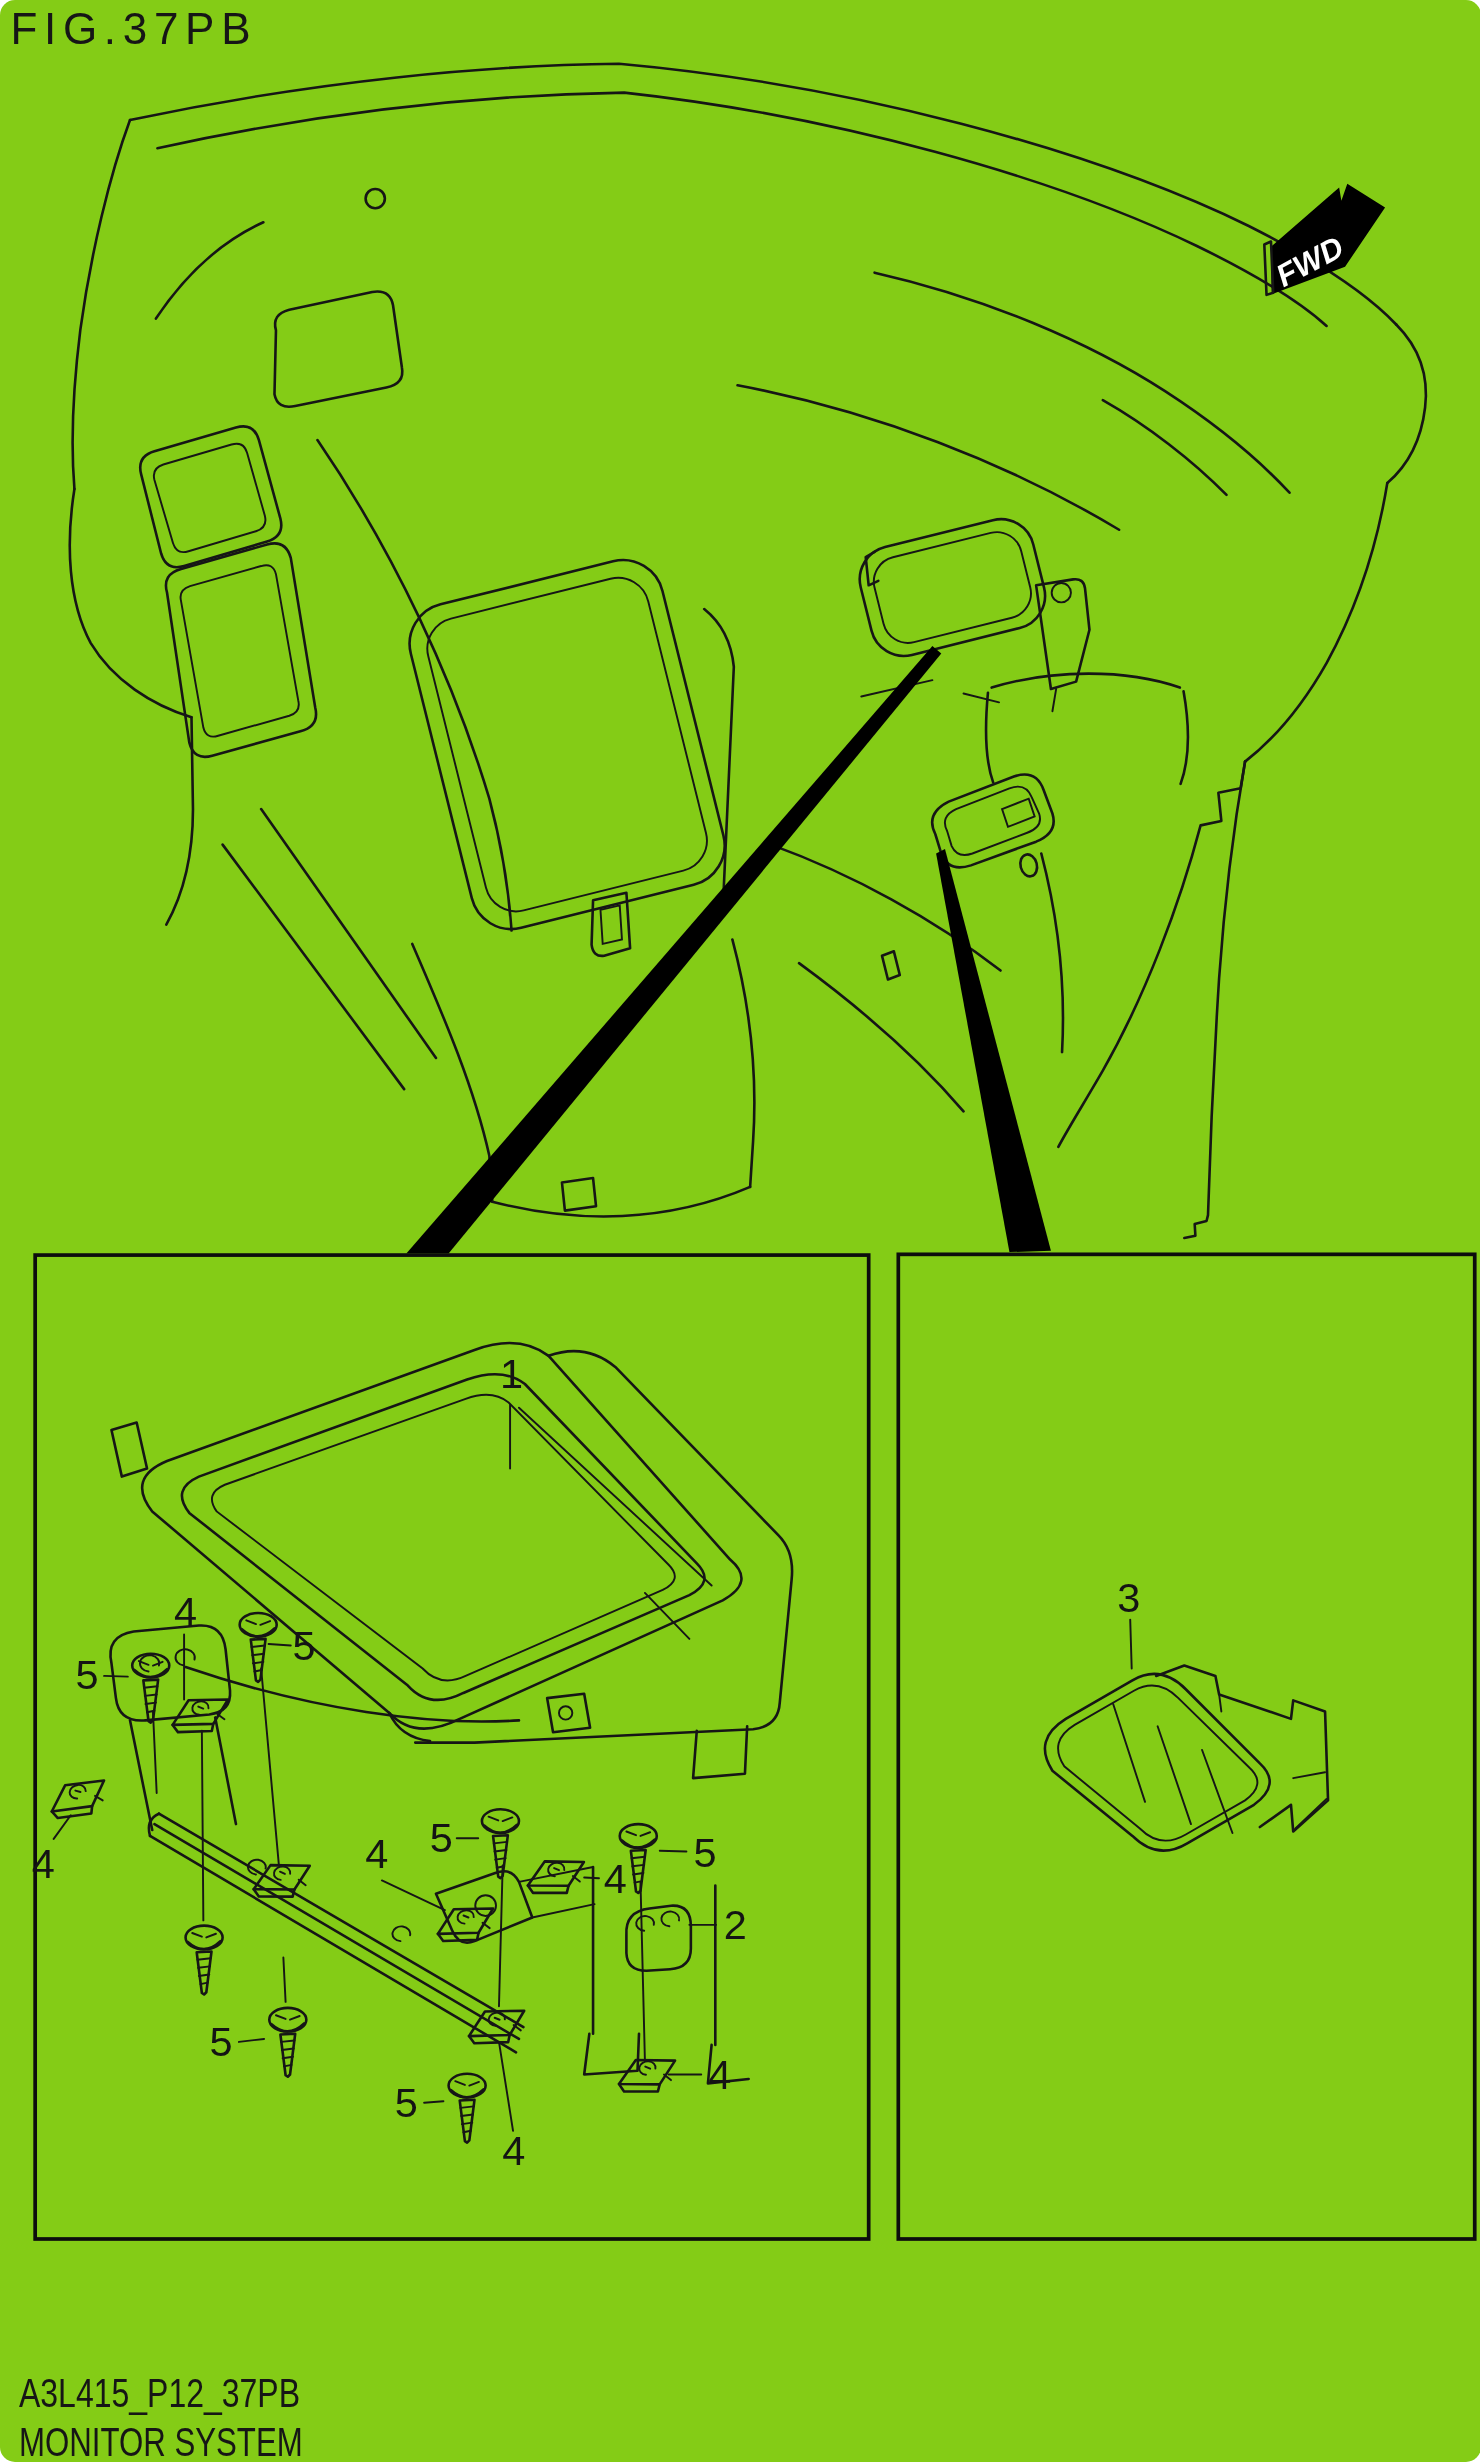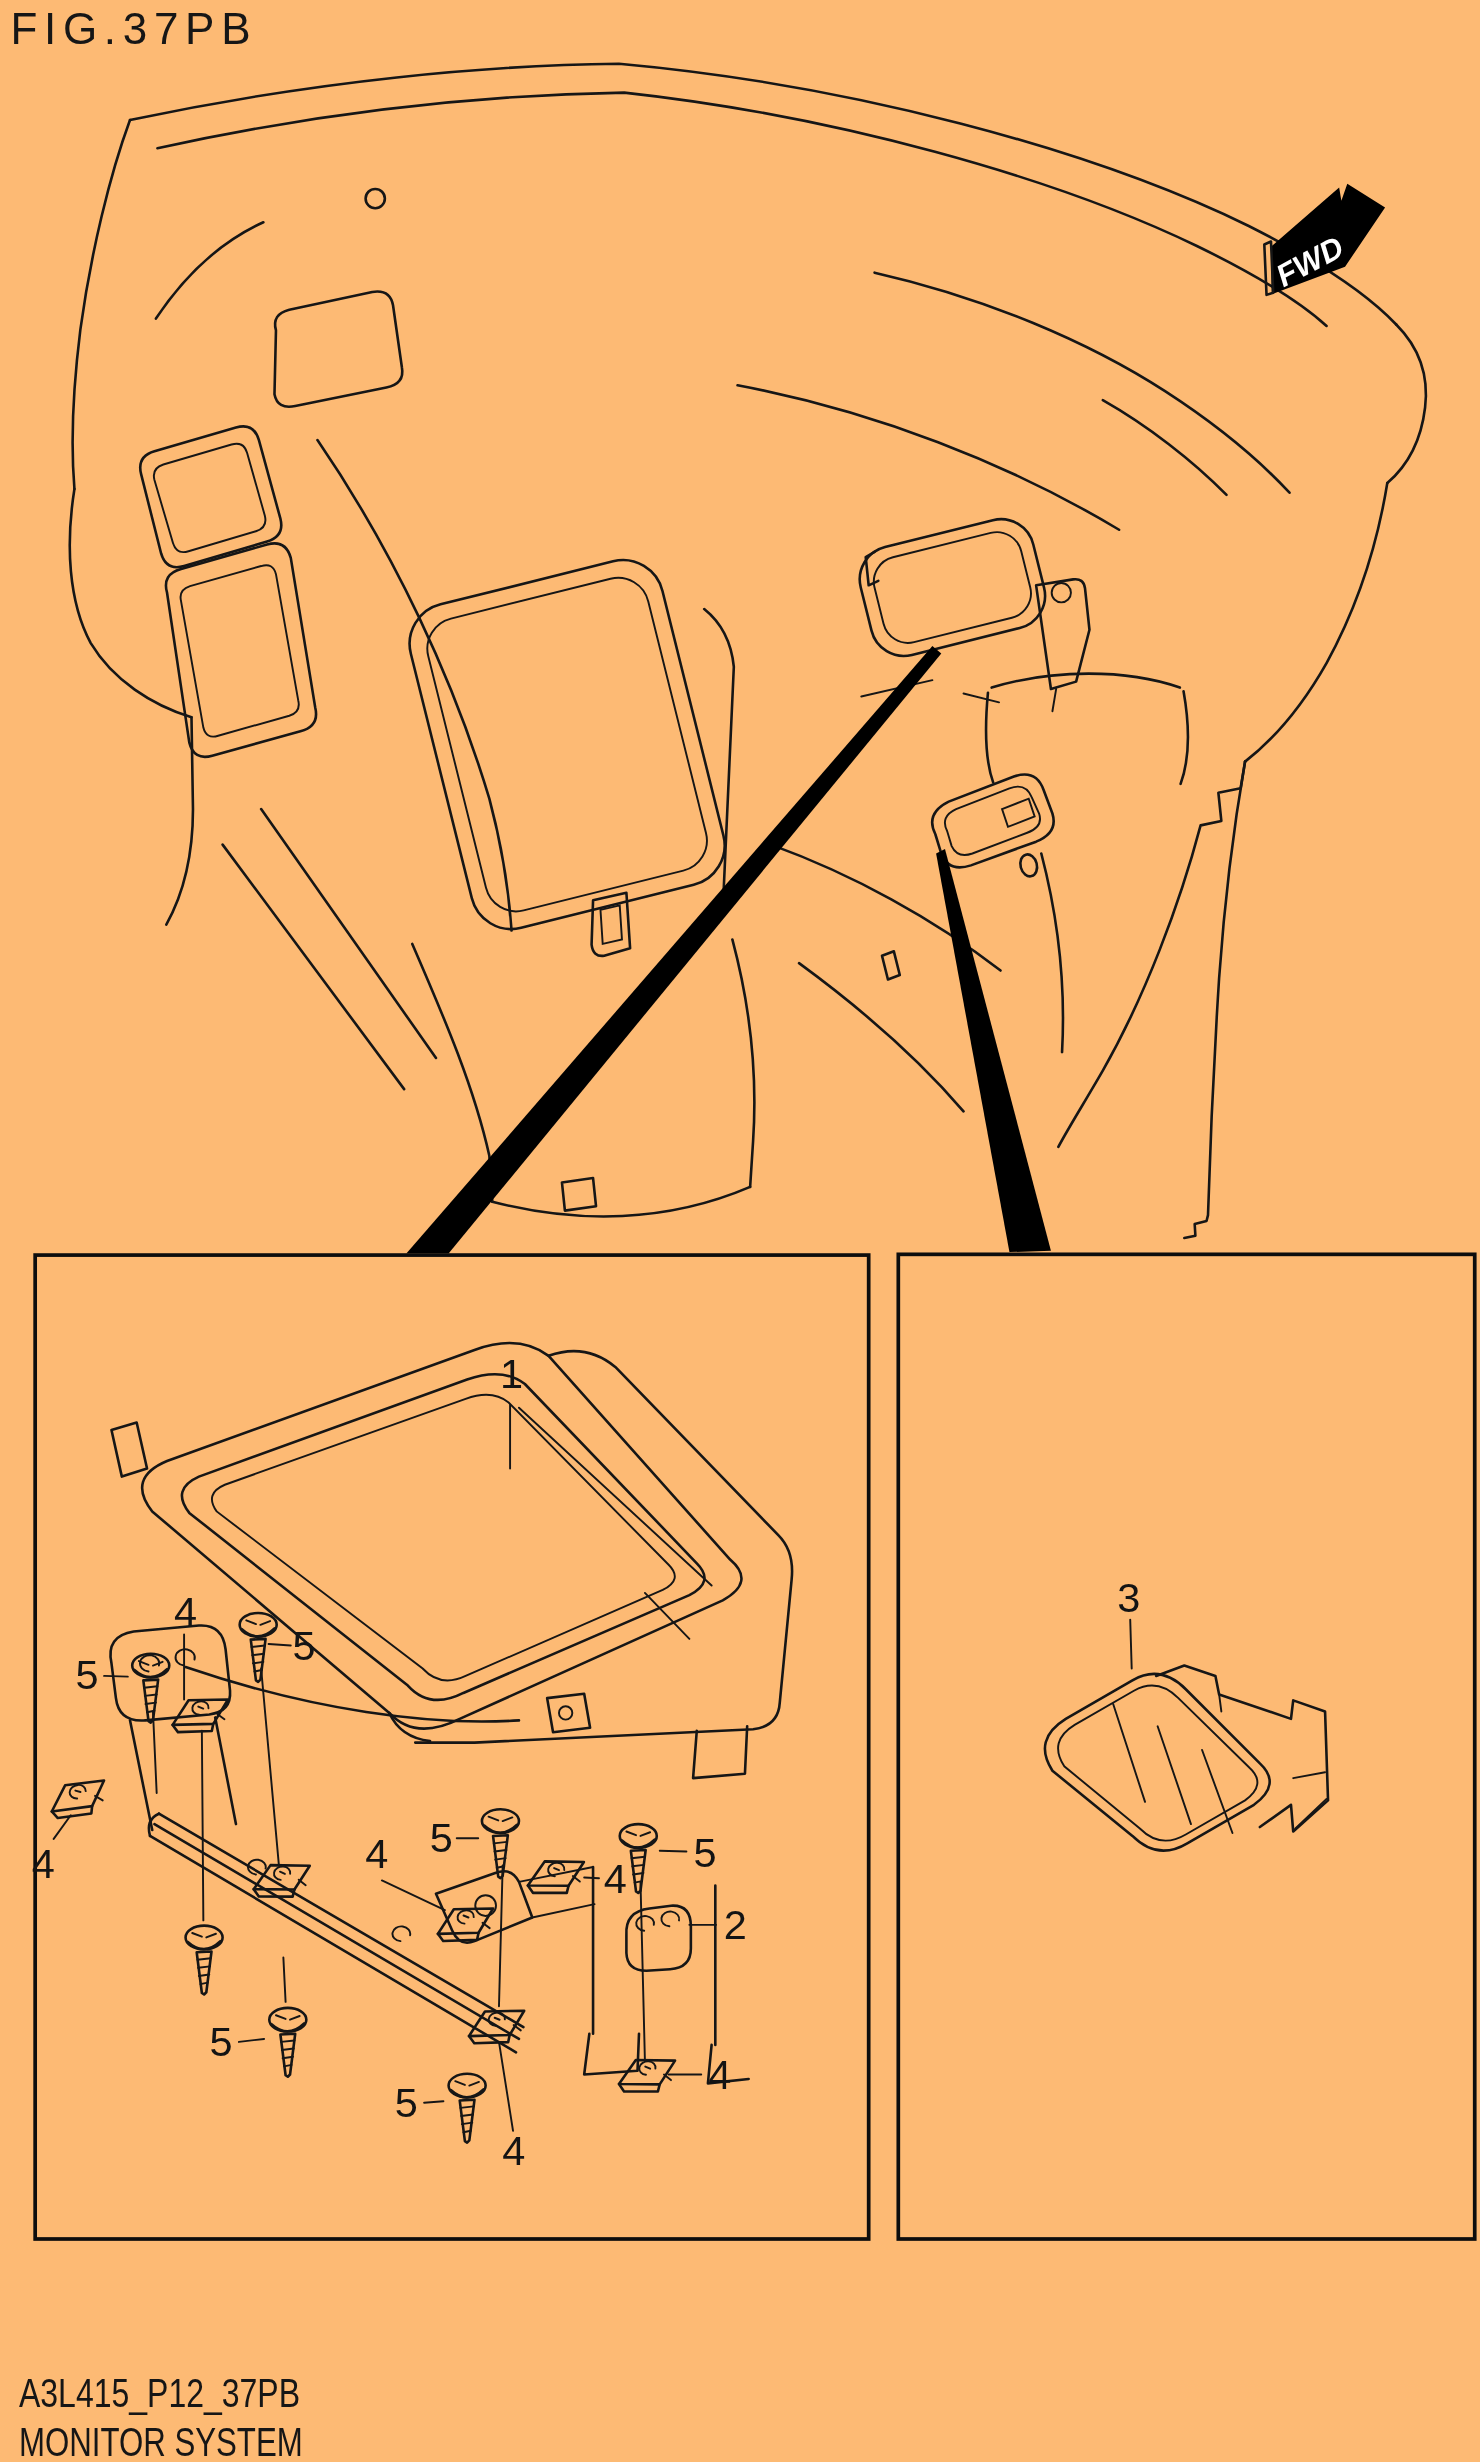--- a/index.html
+++ b/index.html
@@ -1,17 +1,17 @@
 <!DOCTYPE html>
 <html style="font-size:12px"><head>
 <meta charset="utf-8">
 <style>
   html,body{margin:0;padding:0;background:#fff;}
-  .page{position:relative;width:1481px;height:2462px;background:#fdba74;overflow:hidden;
-        font-family:"Liberation Sans",sans-serif;color:#141414;}
+  .page{position:relative;width:1481px;height:2462px;background:#84cc16;overflow:hidden;
+        font-family:"Liberation Sans",sans-serif;color:#141414;border-radius:15px;}
   .fig-title{position:absolute;left:10.4px;top:4.4px;font-size:44px;font-weight:400;
              letter-spacing:6.7px;color:#161616;white-space:nowrap;}
   .footer-code{position:absolute;left:19px;top:2370px;font-size:41px;font-weight:400;
                transform:scaleX(.78);transform-origin:left top;white-space:nowrap;color:#161616;}
   .footer-name{position:absolute;left:19px;top:2420px;font-size:40px;font-weight:400;
                transform:scaleX(.78);transform-origin:left top;white-space:nowrap;color:#161616;}
   svg{position:absolute;left:0;top:0;}
   .ln{fill:none;stroke:#161616;stroke-width:3.5;stroke-linecap:round;stroke-linejoin:round;}
   .lnthin{fill:none;stroke:#161616;stroke-width:2.6;stroke-linecap:round;}
   .box{fill:none;stroke:#0d0d0d;stroke-width:5;}

